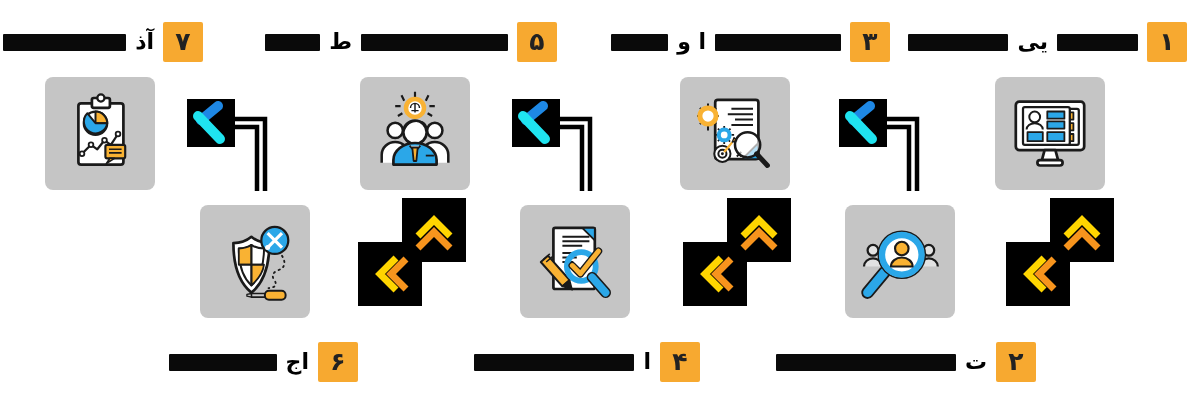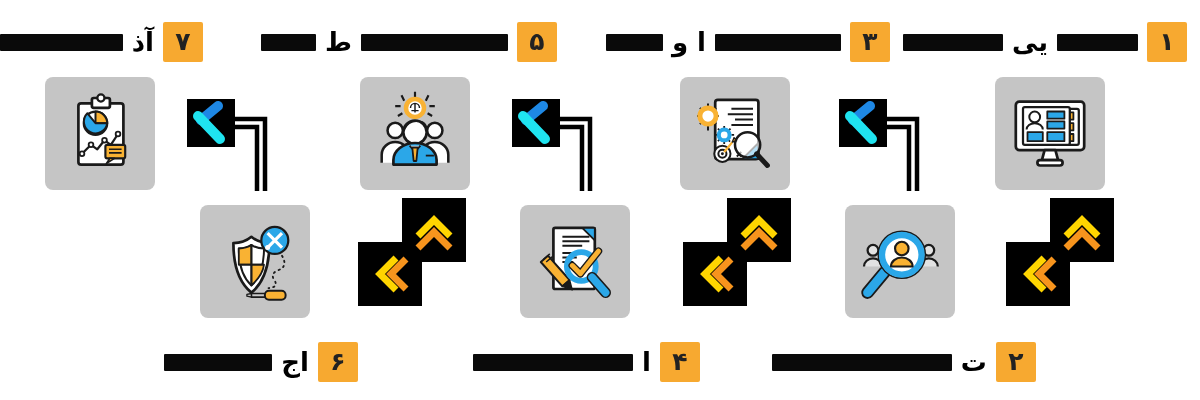--- a/index.html
+++ b/index.html
@@ -9,21 +9,21 @@
     --gold-yellow:#FFD500; --gold-orange:#F7941D;
   }
   html,body{margin:0;padding:0;background:#fff;}
   .canvas{position:relative;width:1200px;height:400px;background:#fff;overflow:hidden;
           font-family:"DejaVu Sans","Liberation Sans",sans-serif;}
   
   .step-label{position:absolute;display:flex;direction:rtl;align-items:center;gap:9px;height:40px;}
   .badge{flex:0 0 auto;width:40px;height:40px;background:var(--badge-orange);color:#222;
          font-size:25px;font-weight:bold;text-align:center;line-height:40px;border-radius:2px;}
   .bar{display:inline-block;height:17px;background:var(--bar-black);border-radius:1px;}
-  .frag{font-size:26px;font-weight:bold;color:#000;white-space:nowrap;line-height:40px;}
+  .frag{font-size:22px;font-weight:bold;color:#000;white-space:nowrap;line-height:40px;}
   .pos-l1{top:22px;right:13px;}   .pos-l3{top:22px;right:310px;}
   .pos-l5{top:22px;right:643px;}  .pos-l7{top:22px;right:997px;}
   .pos-l2{top:342px;right:164px;} .pos-l4{top:342px;right:500px;} .pos-l6{top:342px;right:842px;}
   
   .tile{position:absolute;width:110px;height:113px;background:var(--box-gray);border-radius:8px;
         display:flex;align-items:center;justify-content:center;}
   .box1{left:995px;top:77px;} .box3{left:680px;top:77px;} .box5{left:360px;top:77px;} .box7{left:45px;top:77px;}
   .box2{left:845px;top:205px;} .box4{left:520px;top:205px;} .box6{left:200px;top:205px;}
   .tile svg{width:90px;height:92px;}
   

